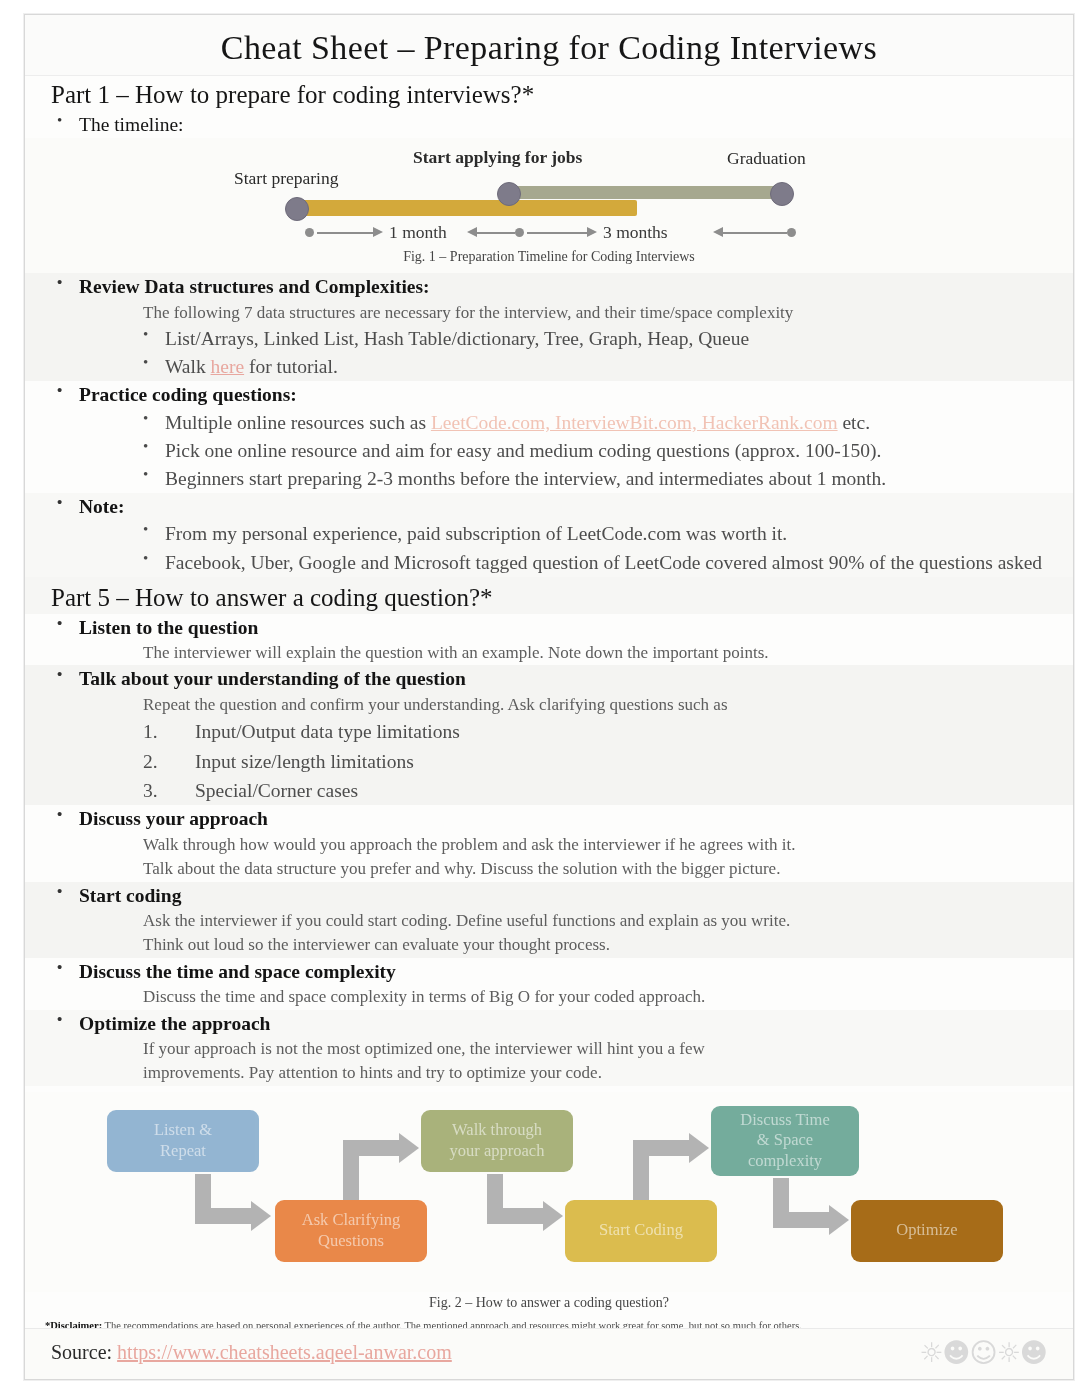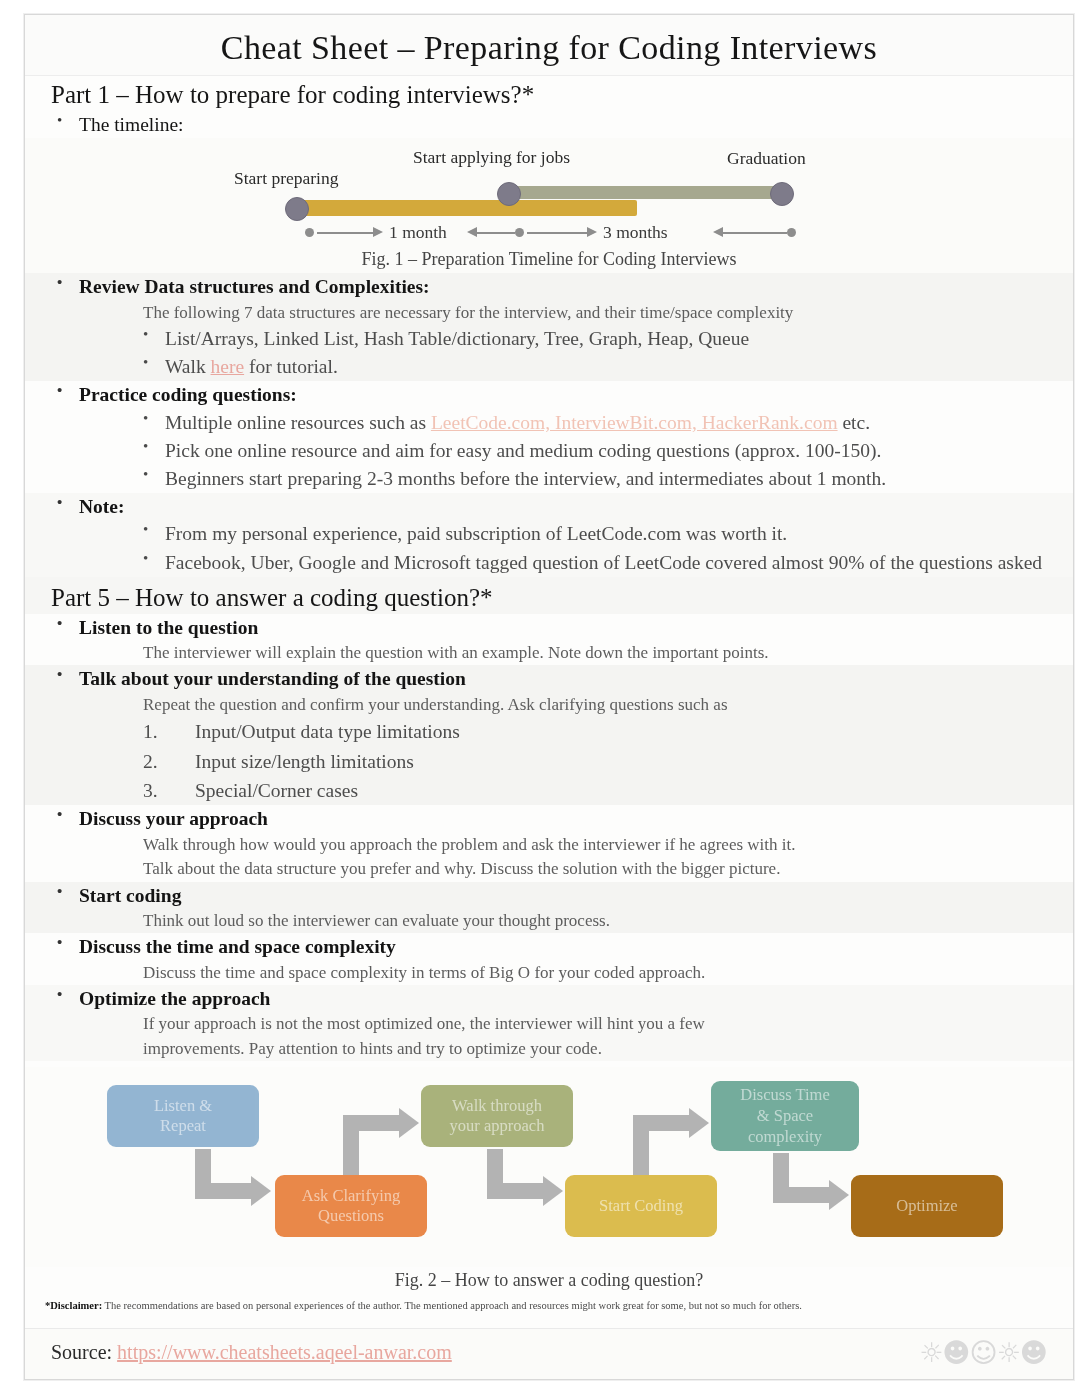--- a/index.html
+++ b/index.html
@@ -160,21 +160,21 @@
   .arrowhead {
     position: absolute;
     width: 0; height: 0;
     border-top: 5.5px solid transparent;
     border-bottom: 5.5px solid transparent;
   }
   .ah-r { border-left: 10px solid #8d8d8d; }
   .ah-l { border-right: 10px solid #8d8d8d; }
   .caption {
     text-align: center;
-    font-size: 18px;
+    font-size: 14px;
     color: #454545;
     padding: 3px 0 4px 0;
   }
 
   
   .fig2 {
     position: relative;
     height: 200px;
     background: #fcfcfa;
     margin-top: 6px;
@@ -241,21 +241,21 @@
 <div class="page">
 
   <div class="title">Cheat Sheet – Preparing for Coding Interviews</div>
 
   <div class="part-head">Part 1 – How to prepare for coding interviews?*</div>
 
   <div class="lvl1 plain">The timeline:</div>
 
   <div class="fig1">
     <div class="tl-label" style="left:209px; top:30px;">Start preparing</div>
-    <div class="tl-label" style="left:388px; top:9px;">Start applying for jobs</div>
+    <div class="tl-label" style="left:388px; top:9px;font-weight:bold;">Start applying for jobs</div>
     <div class="tl-label" style="left:702px; top:10px;">Graduation</div>
 
     <div class="bar-sage" style="left: 482px; top: 48px; width: 275px; background: rgb(166, 168, 143);"></div>
     <div class="bar-gold" style="left: 272px; top: 62px; width: 340px; background: rgb(211, 169, 59);"></div>
 
     <div class="node" style="left: 260px; top: 59px; background: rgb(126, 123, 138);"></div>
     <div class="node" style="left: 472px; top: 44px; background: rgb(126, 123, 138);"></div>
     <div class="node" style="left: 745px; top: 44px; background: rgb(126, 123, 138);"></div>
 
     <div class="axis-dot" style="left:280px; top:90px;"></div>
@@ -313,20 +313,21 @@
   </div>
 
   <div>
     <div class="lvl1">Discuss your approach</div>
     <div class="sub-text">Walk through how would you approach the problem and ask the interviewer if he agrees with it.</div>
     <div class="sub-text">Talk about the data structure you prefer and why. Discuss the solution with the bigger picture.</div>
   </div>
 
   <div class="band">
     <div class="lvl1">Start coding</div>
+    <div class="sub-text">Ask the interviewer if you could start coding. Define useful functions and explain as you write.</div>
     <div class="sub-text">Think out loud so the interviewer can evaluate your thought process.</div>
   </div>
 
   <div>
     <div class="lvl1">Discuss the time and space complexity</div>
     <div class="sub-text">Discuss the time and space complexity in terms of Big O for your coded approach.</div>
   </div>
 
   <div class="bandlight">
     <div class="lvl1">Optimize the approach</div>

